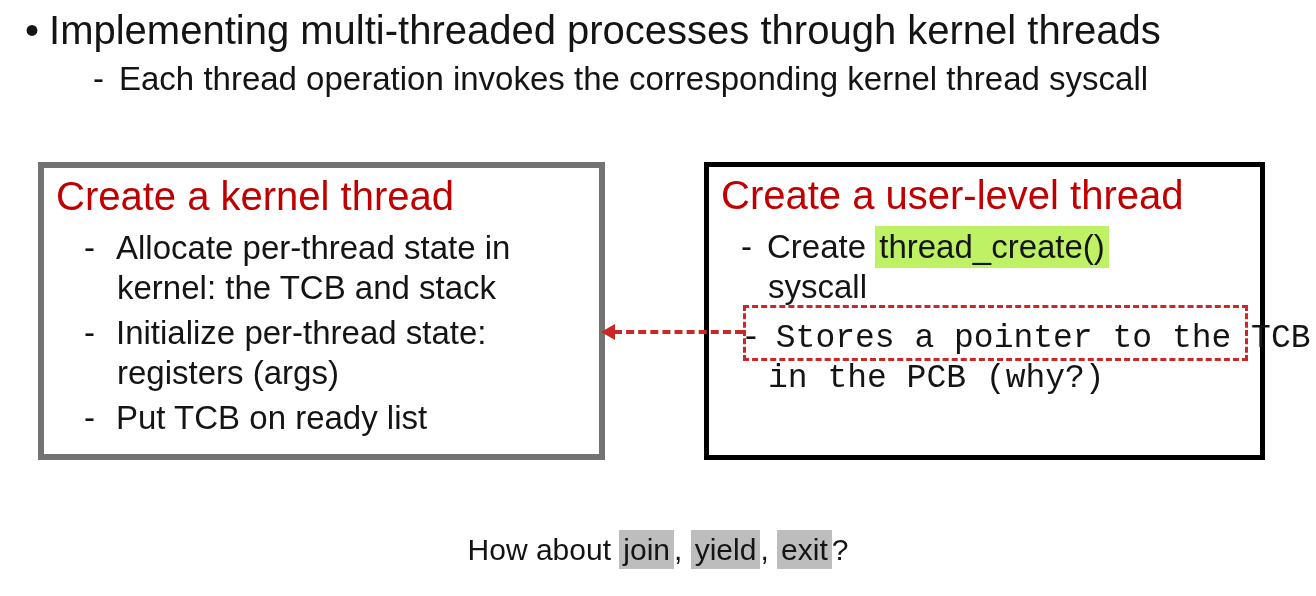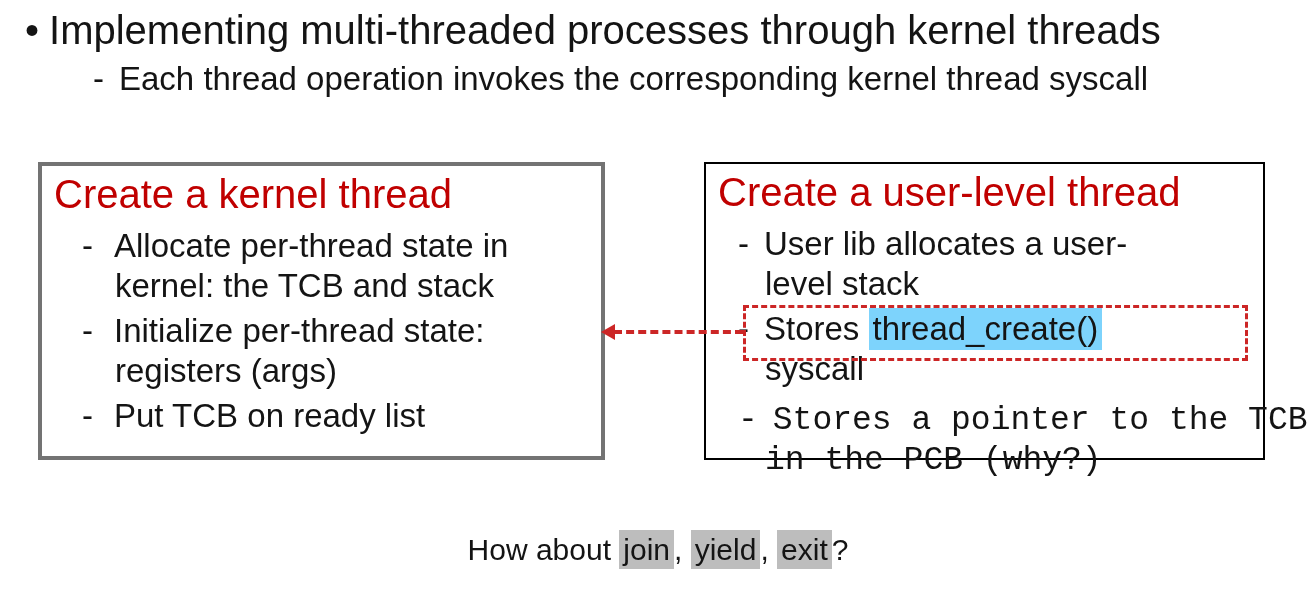--- a/index.html
+++ b/index.html
@@ -33,40 +33,40 @@
   .subheading .glyph { margin-right: 15px; }
 
   
   .box {
     position: absolute;
     top: 162px;
     height: 298px;
     box-sizing: border-box;
     background: #ffffff;
   }
-  .box.kernel { left: 38px;  width: 567px; border: 4px solid #737373; }
-  .box.user   { left: 704px; width: 561px; border: 2px solid #000000; }
+  .box.kernel { left: 38px;  width: 567px; border: 6px solid #737373; }
+  .box.user   { left: 704px; width: 561px; border: 5px solid #000000; }
   .box-title {
     font-size: 40px;
     line-height: 46px;
     color: #c00000;
     margin: 5px 0 0 12px;
     white-space: nowrap;
   }
   .bullets { margin-top: 9px; font-size: 33px; line-height: 40px; }
   .bb { margin-top: 5px; }
   .bb .l1, .bb .l2 { display: block; white-space: nowrap; }
   .kernel .bb { padding-left: 73px; }
   .kernel .bb .l1 { text-indent: -33px; }
   .kernel .dash { margin-right: 21px; }
   .user .bb { padding-left: 59px; }
   .user .bb .l1 { text-indent: -27px; }
   .user .dash { margin-right: 15px; }
   .user .bb.last { margin-top: 12px; font-family: Liberation Mono, monospace; }
-  .code-hl { background: #7dd3fc; padding: 2px 4px 3px 4px; }
+  .code-hl { background: #bef264; padding: 2px 4px 3px 4px; }
 
   
   .callout-rect {
     position: absolute;
     left: 743px;
     top: 305px;
     width: 505px;
     height: 56px;
     box-sizing: border-box;
     border: 3px dashed #cc2626;
@@ -130,25 +130,21 @@
       <div class="bb">
         <span class="l1"><span class="dash">-</span><span>Put TCB on ready list</span></span>
       </div>
     </div>
   </div>
 
   <div class="box user">
     <div class="box-title">Create a user-level thread</div>
     <div class="bullets">
       <div class="bb">
-        <span class="l1"><span class="dash">-</span><span>User lib allocates a user-</span></span>
-        <span class="l2">level stack</span>
-      </div>
-      <div class="bb">
-        <span class="l1"><span class="dash">-</span><span>Stores </span><span class="code-hl">thread_create()</span></span>
+        <span class="l1"><span class="dash">-</span><span>Create </span><span class="code-hl">thread_create()</span></span>
         <span class="l2">syscall</span>
       </div>
       <div class="bb last">
         <span class="l1"><span class="dash">-</span><span>Stores a pointer to the TCB</span></span>
         <span class="l2">in the PCB (why?)</span>
       </div>
     </div>
   </div>
 
   <div class="callout-rect"></div>

